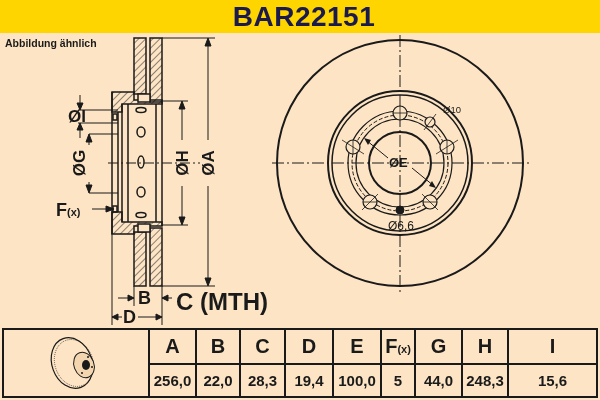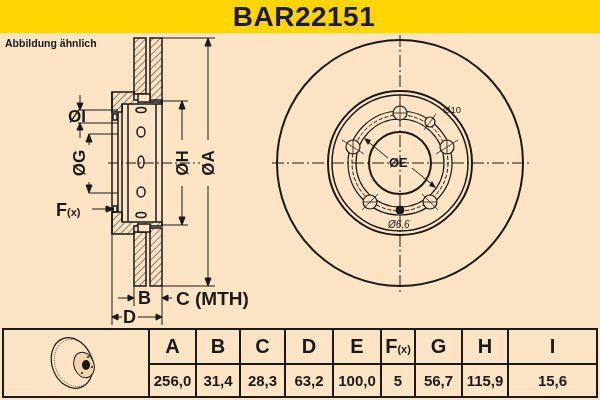--- a/index.html
+++ b/index.html
@@ -157,26 +157,26 @@
     <path d="M436,188 L429,186 L432,181 Z" fill="#1a1a1a" stroke="none"></path>
   </g>
 </svg>
 
 <div class="lbl" style="left:68px;top:107px;font-size:17px;">ØI</div>
 <div class="lbl" style="left:80px;top:163px;font-size:17px;transform:translate(-50%,-50%) rotate(-90deg);">ØG</div>
 <div class="lbl" style="left:183px;top:163px;font-size:17px;transform:translate(-50%,-50%) rotate(-90deg);">ØH</div>
 <div class="lbl" style="left:209px;top:163px;font-size:17px;transform:translate(-50%,-50%) rotate(-90deg);">ØA</div>
 <div class="lbl fx" style="left:56px;top:200px;font-size:18px;"><span>F</span><small>(x)</small></div>
 <div class="lbl" style="left:138px;top:288px;font-size:18px;">B</div>
-<div class="lbl" style="left:176px;top:288px;font-size:19px;">C (MTH)</div>
+<div class="lbl" style="left:176px;top:288px;font-size:24px;">C (MTH)</div>
 <div class="lbl" style="left:123px;top:307px;font-size:18px;">D</div>
 
 <div class="lbl" style="left:389px;top:155px;font-size:13px;">ØE</div>
 <div class="lbl" style="left:443px;top:104px;font-size:9.5px;font-weight:normal;">Ø10</div>
-<div class="lbl" style="left:388px;top:219px;font-size:10px;font-weight:normal;font-style:italic;">Ø6,6</div>
+<div class="lbl" style="left:388px;top:219px;font-size:12px;font-weight:normal;">Ø6,6</div>
 
 <table class="spec">
   <tbody>
       <tr>
     <td class="img" rowspan="2">
       <svg width="60" height="60" viewBox="0 0 60 60">
         <ellipse cx="26" cy="32" rx="20" ry="26" fill="#fde4c4" stroke="#1a1a1a" stroke-width="1.2" transform="rotate(-20 26 32)"></ellipse>
         <ellipse cx="28" cy="32" rx="19" ry="24" fill="none" stroke="#1a1a1a" stroke-width="0.6" stroke-dasharray="1,1" transform="rotate(-20 28 32)"></ellipse>
         <ellipse cx="38" cy="34" rx="10" ry="13" fill="#f3d6b0" stroke="#1a1a1a" stroke-width="1" transform="rotate(-20 38 34)"></ellipse>
         <ellipse cx="40" cy="34" rx="4" ry="5" fill="#1a1a1a"></ellipse>
@@ -190,23 +190,23 @@
     <td class="hdr" style="width:43px">C</td>
     <td class="hdr" style="width:46px">D</td>
     <td class="hdr" style="width:46px">E</td>
     <td class="hdr fx" style="width:32px"><span>F</span><small>(x)</small></td>
     <td class="hdr" style="width:45px">G</td>
     <td class="hdr" style="width:44px">H</td>
     <td class="hdr">I</td>
   </tr>
   <tr>
     <td class="val">256,0</td>
-    <td class="val">31,4</td>
+    <td class="val">22,0</td>
     <td class="val">28,3</td>
-    <td class="val">63,2</td>
+    <td class="val">19,4</td>
     <td class="val">100,0</td>
     <td class="val">5</td>
-    <td class="val">56,7</td>
-    <td class="val">115,9</td>
+    <td class="val">44,0</td>
+    <td class="val">248,3</td>
     <td class="val">15,6</td>
   </tr>
 </tbody>
   </table>
 
 </body></html>

